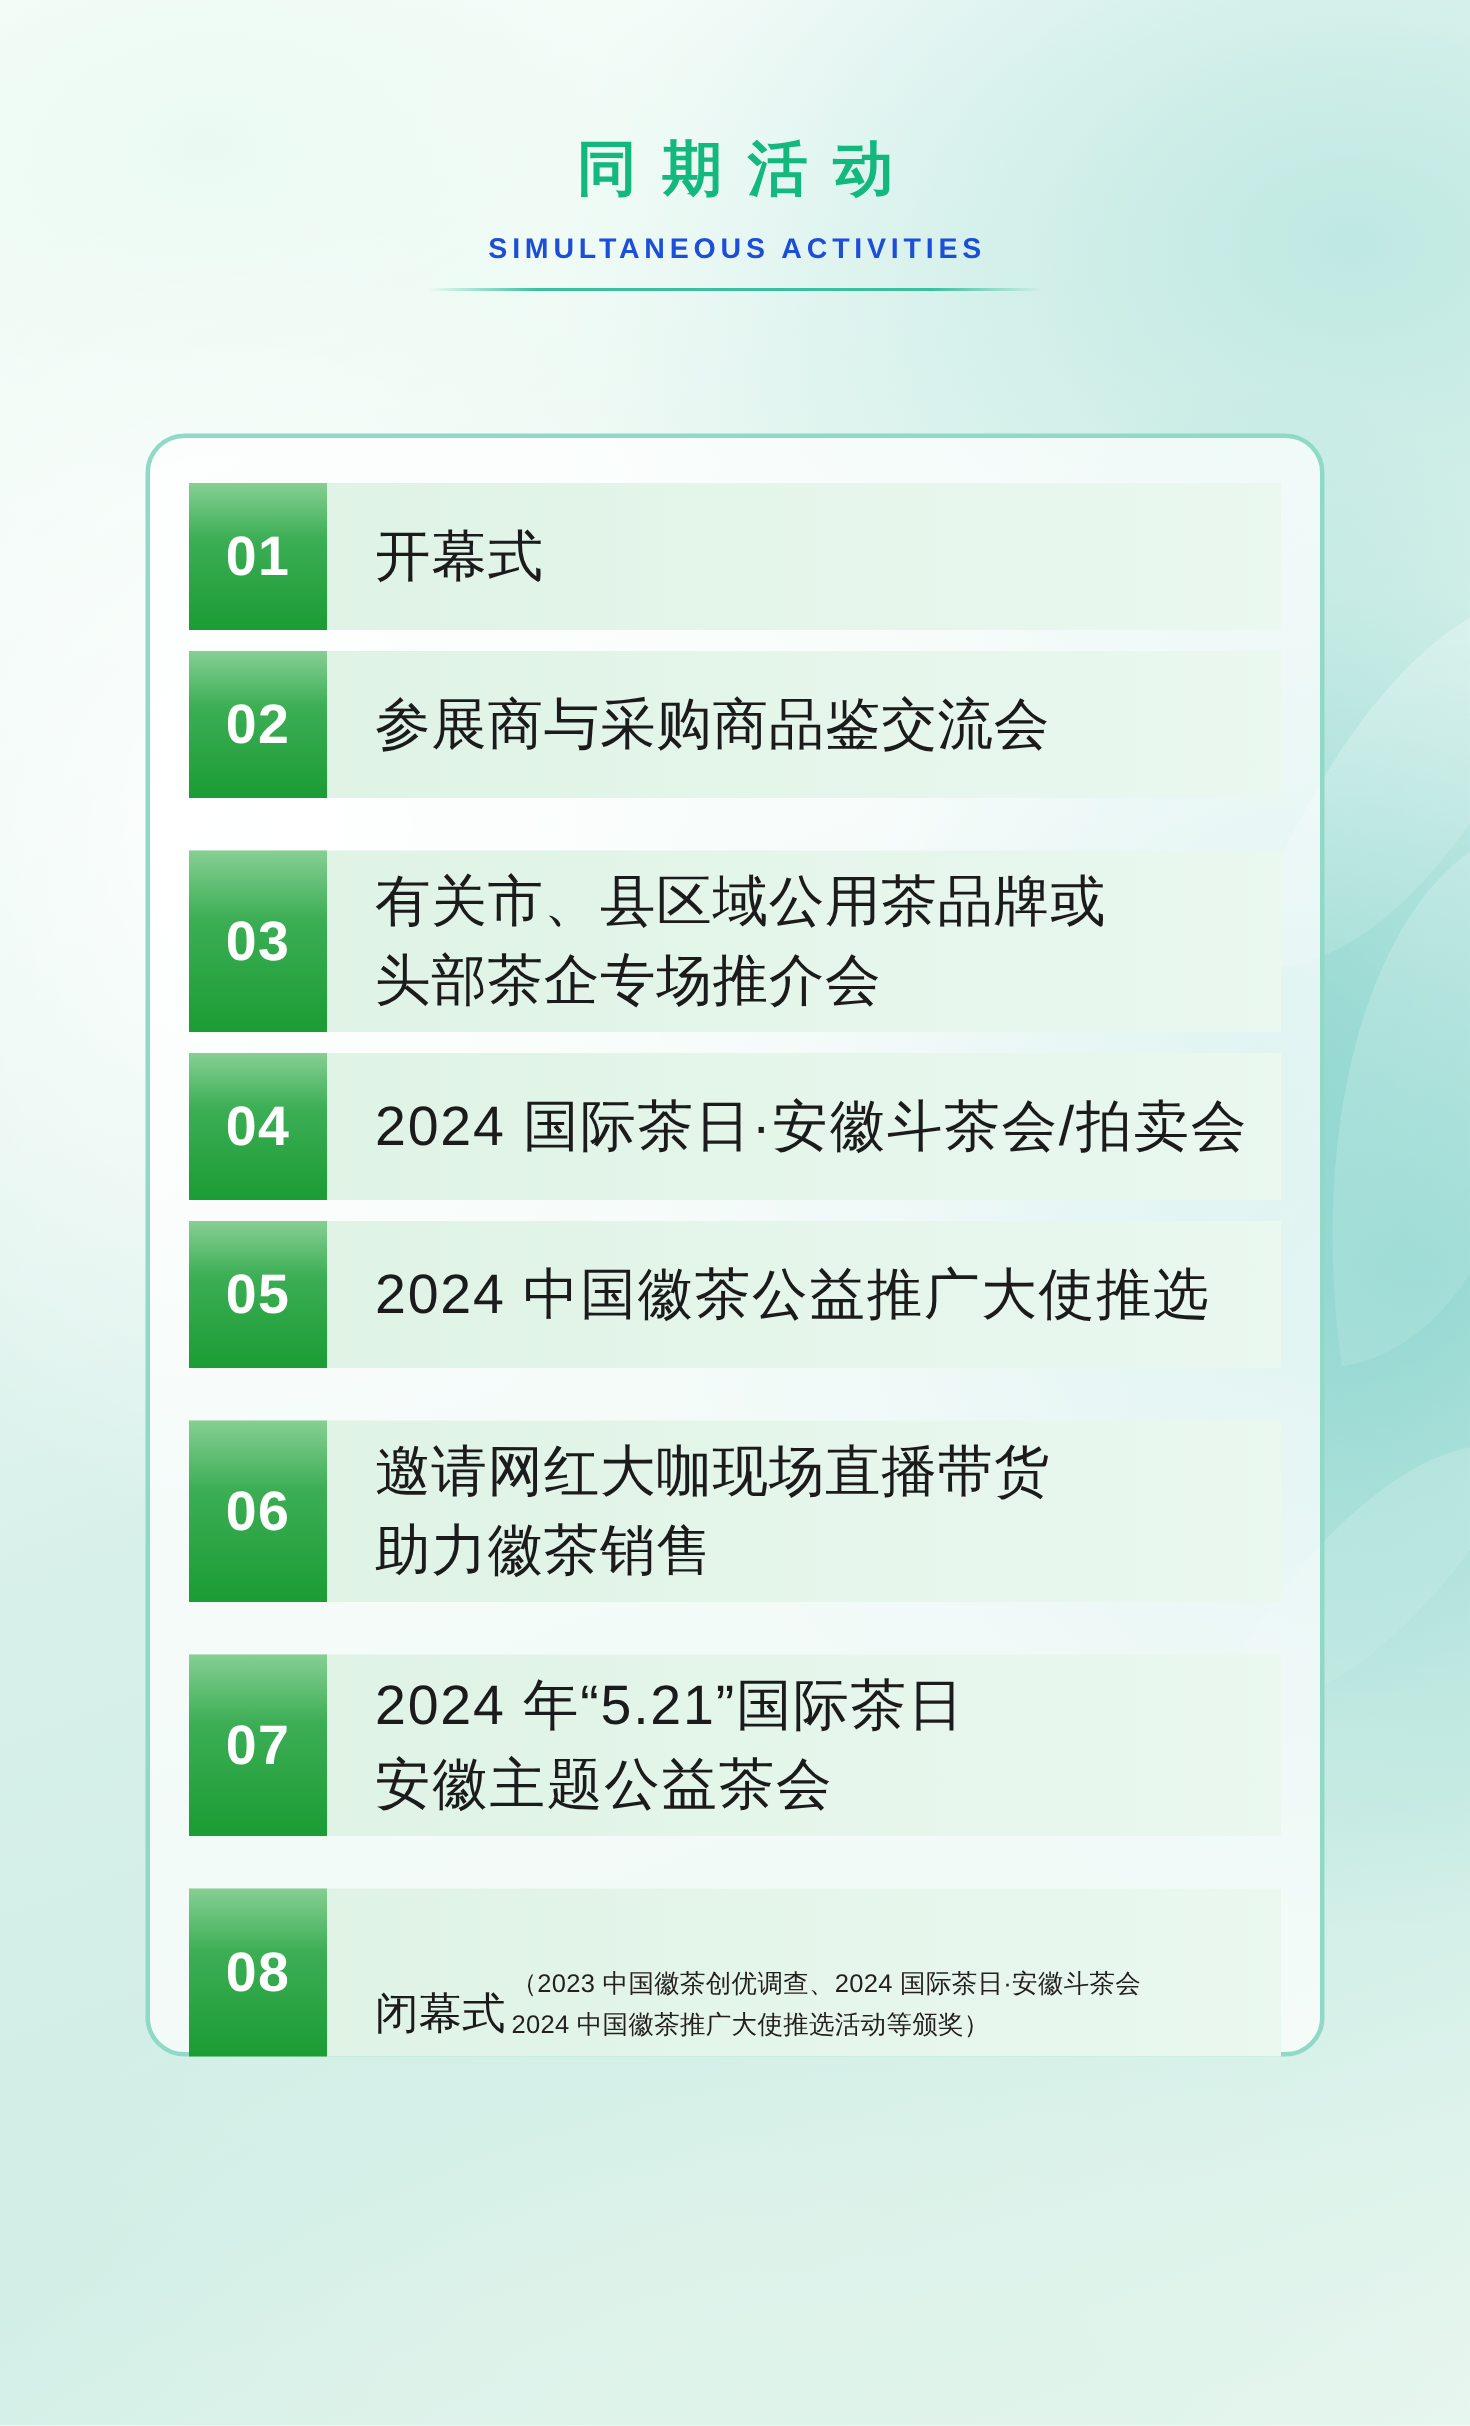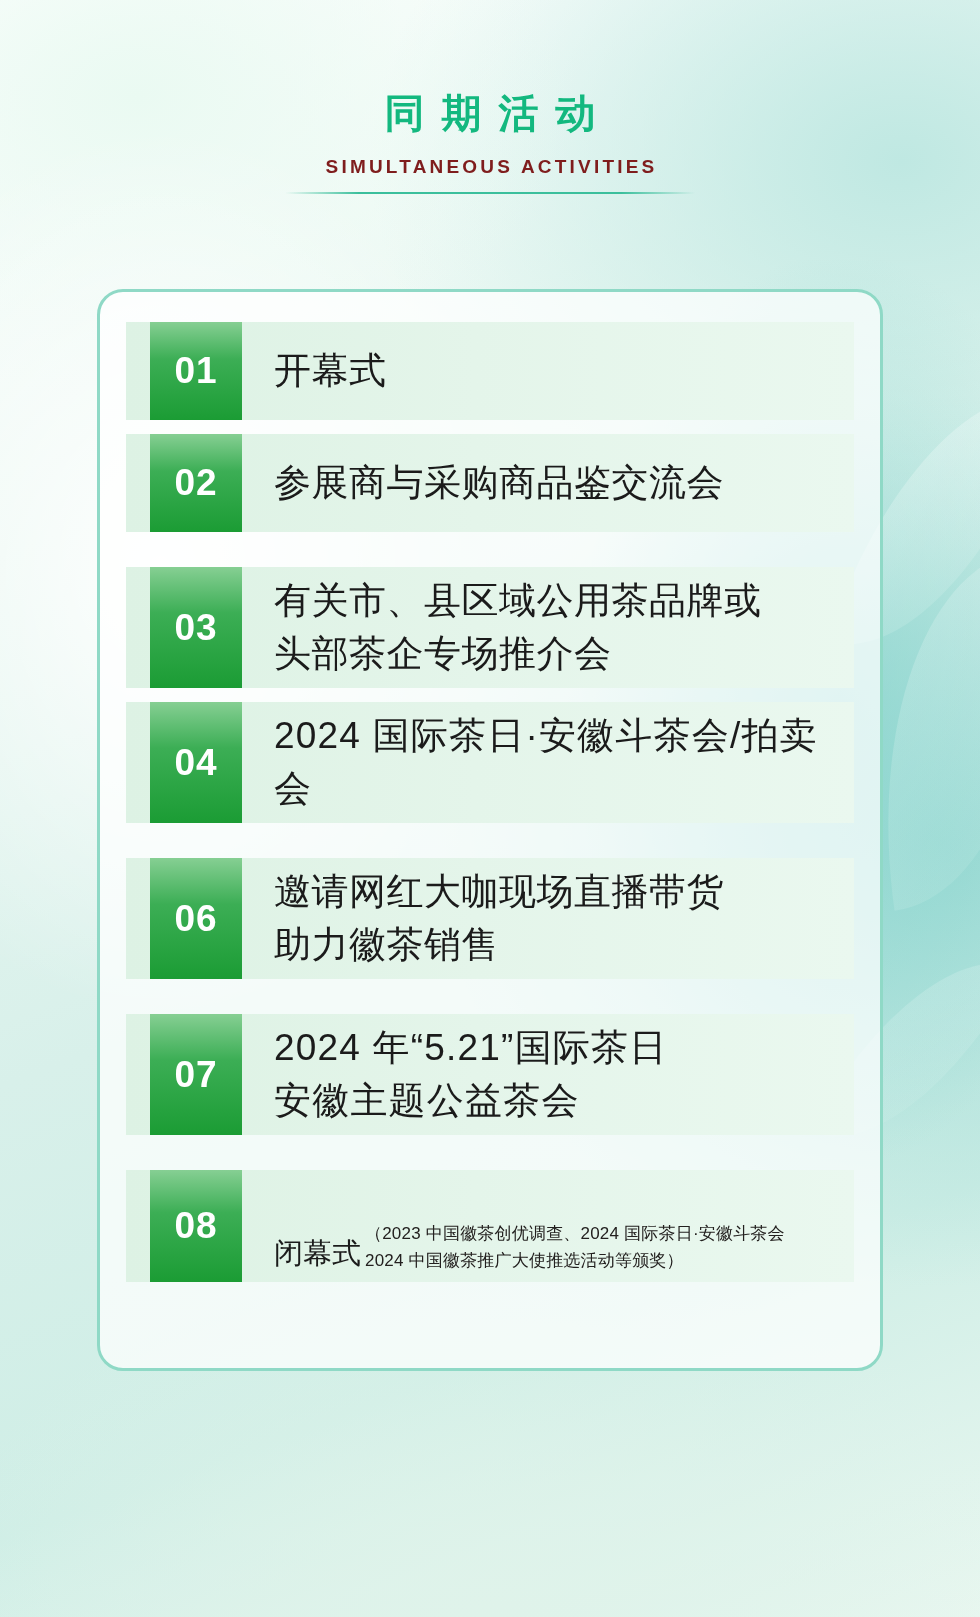--- a/index.html
+++ b/index.html
@@ -63,21 +63,21 @@
     font-weight: bold;
     color: #13b87f;
     text-indent: 17px;
     line-height: 1.25;
     font-family: Liberation Mono, monospace;
   }
   .title-en {
     margin-top: 14px;
     font-size: 19px;
     letter-spacing: 3.2px;
-    color: #7f1d1d;
+    color: #1d4ed8;
     font-weight: bold;
     text-indent: 3px;
   }
   .title-rule {
     margin: 14px auto 0;
     width: 410px;
     height: 2px;
     background: linear-gradient(90deg, rgba(60,190,160,0) 0%, #3bbf9c 18%, #3bbf9c 82%, rgba(60,190,160,0) 100%);
   }
 
@@ -97,21 +97,20 @@
     display: flex;
     flex-direction: column;
     gap: 14px;
   }
 
   .row {
     display: flex;
     align-items: stretch;
     background: linear-gradient(90deg, #ddf2e4 0%, #e4f5ea 48%, #eaf8ef 100%);
     min-height: 98px;
-    padding-left: 24px;
   }
   .row-tall { min-height: 112px; margin-top: 21px; }
 
   .num {
     flex: 0 0 92px;
     width: 92px;
     display: flex;
     align-items: center;
     justify-content: center;
     color: #ffffff;
@@ -198,20 +197,26 @@
       </div>
     </div>
 
     <div class="row">
       <div class="num">04</div>
       <div class="row-body">
         <div class="row-text latin">2024 国际茶日·安徽斗茶会/拍卖会</div>
       </div>
     </div>
 
+    <div class="row">
+      <div class="num">05</div>
+      <div class="row-body">
+        <div class="row-text latin">2024 中国徽茶公益推广大使推选</div>
+      </div>
+    </div>
 
     <div class="row row-tall">
       <div class="num">06</div>
       <div class="row-body">
         <div class="row-text">邀请网红大咖现场直播带货
 助力徽茶销售</div>
       </div>
     </div>
 
     <div class="row row-tall">

